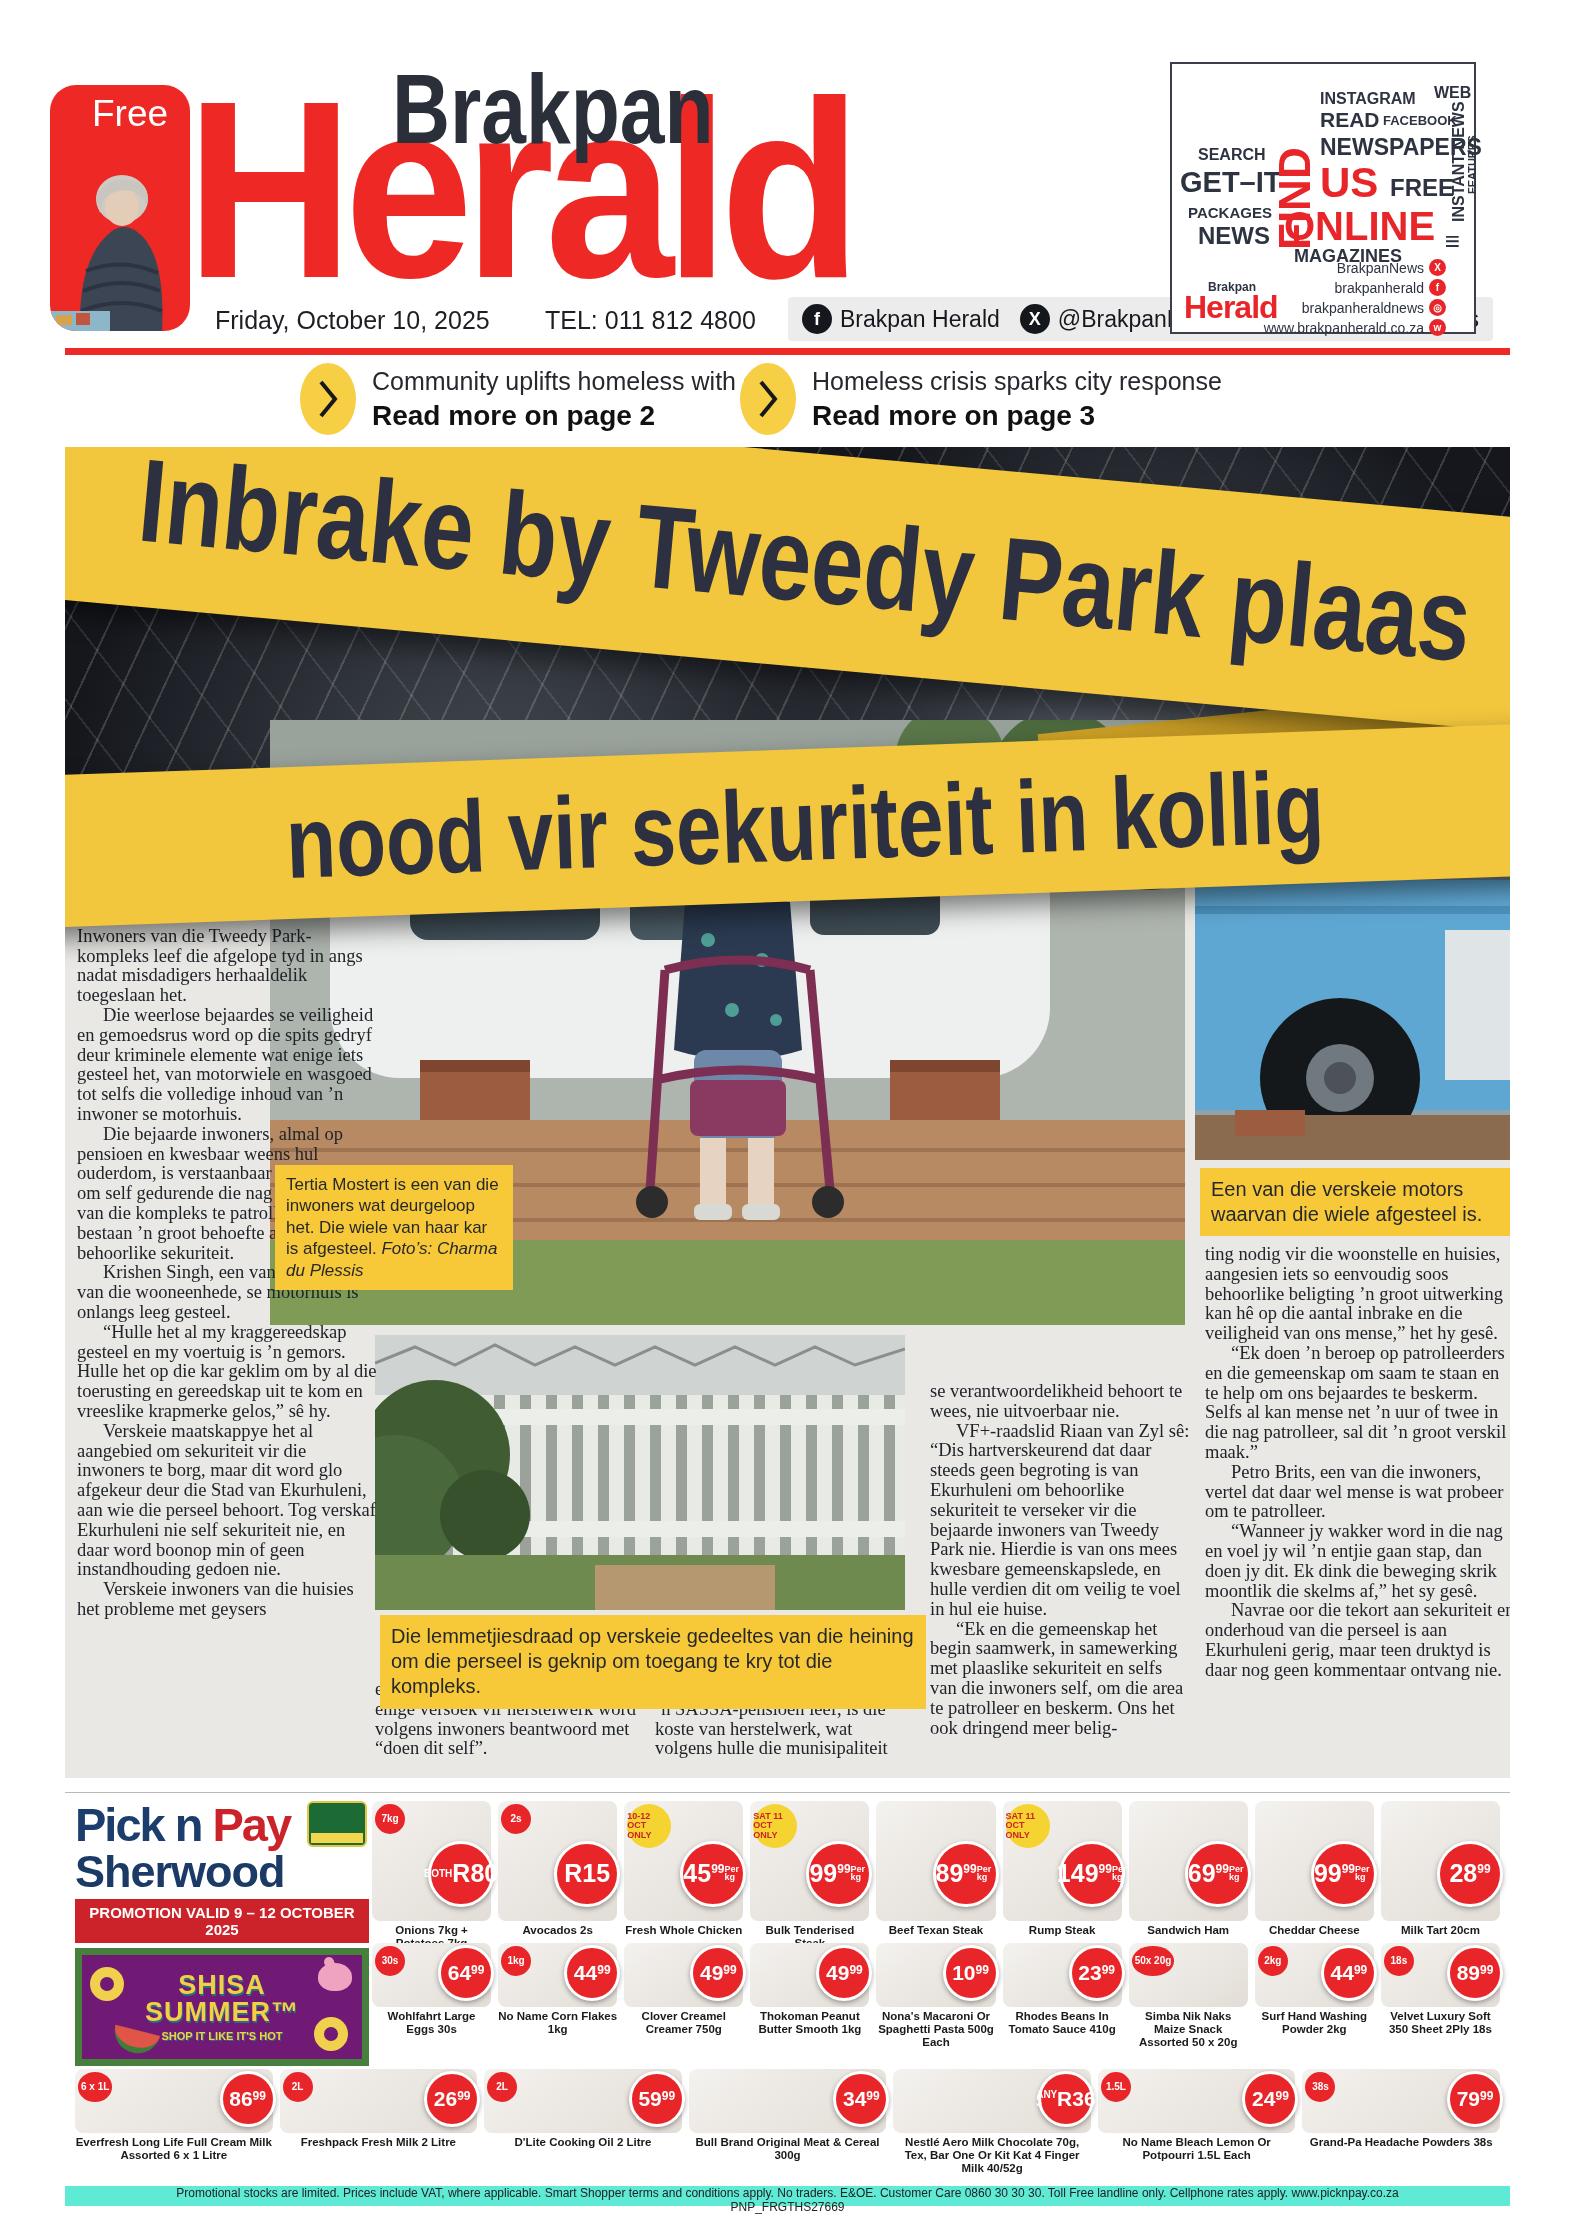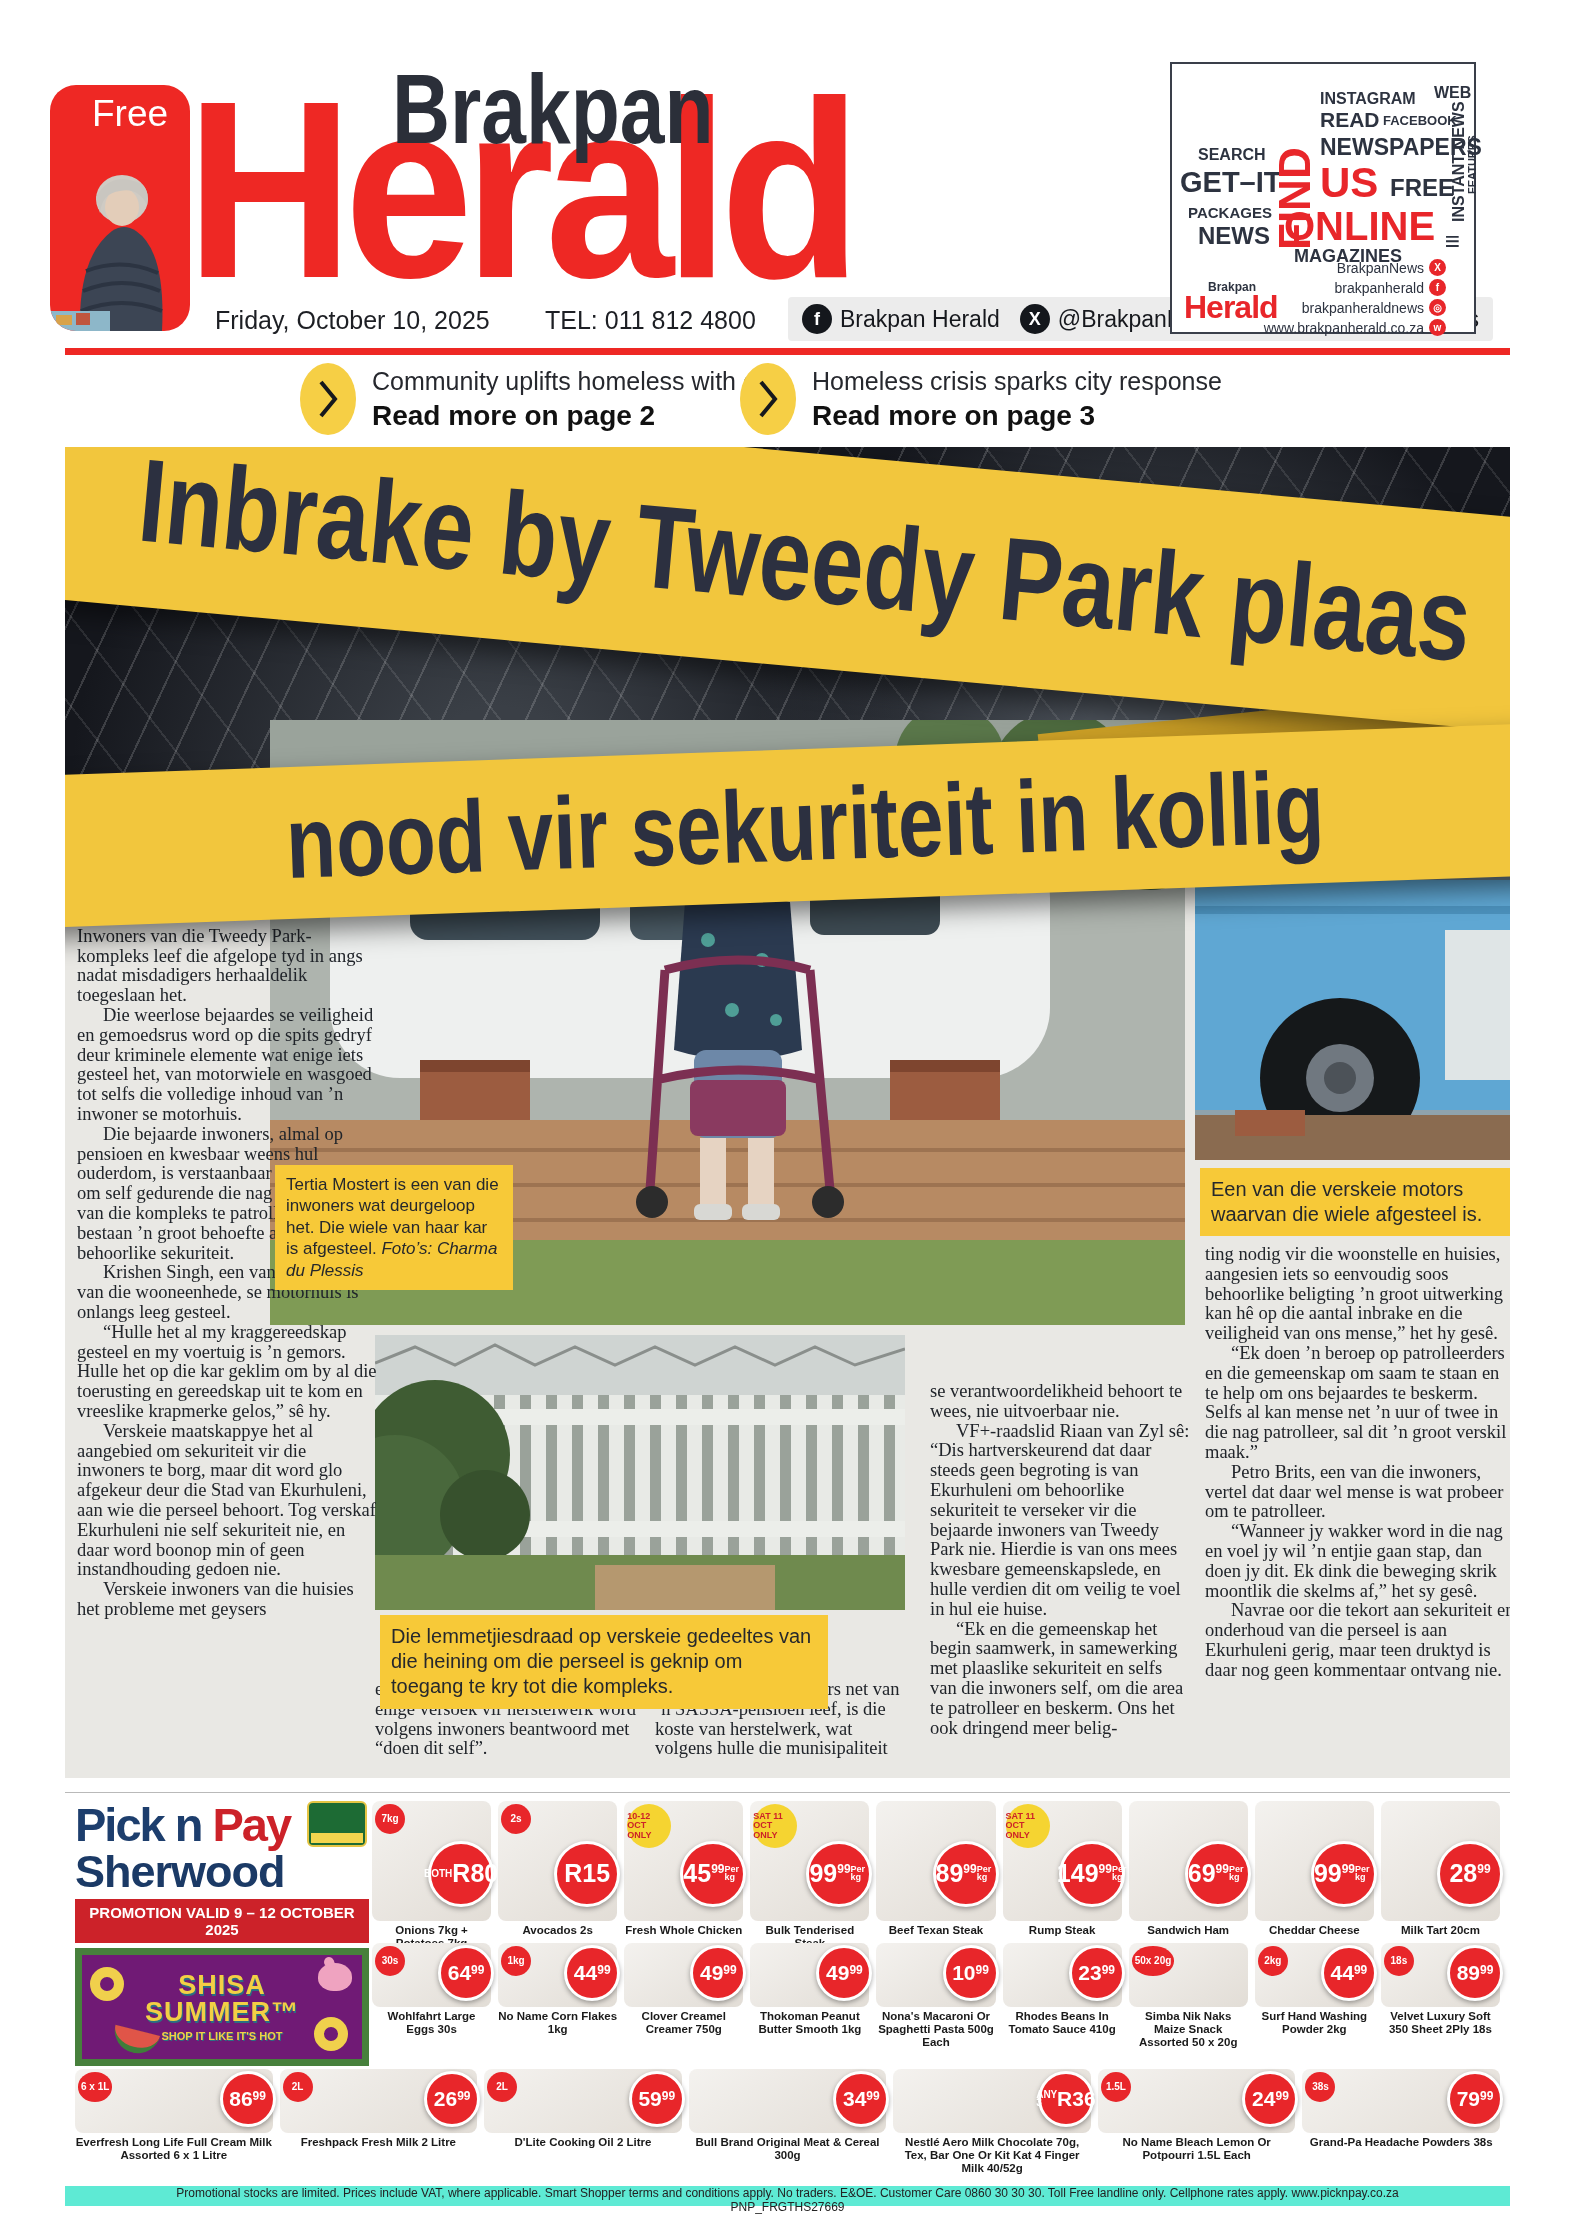--- a/index.html
+++ b/index.html
@@ -79,21 +79,21 @@
 
   .photo { position:absolute; z-index:1; }
   .photo-main  { left:205px; top:273px; width:915px; height:605px; }
   .photo-car   { left:1130px; top:363px; width:315px; height:350px; }
   .photo-fence { left:310px; top:888px; width:530px; height:275px; }
 
   .cap { position:absolute; z-index:4; background:#f7c938; color:#26282c;
          font-size:17px; line-height:1.26; padding:9px 11px; }
   .cap-main  { left:210px; top:718px; width:238px; }
   .cap-car   { left:1135px; top:721px; width:316px; font-size:20px; }
-  .cap-fence { left:315px; top:1168px; width:448px; font-size:20px; }
+  .cap-fence { left:315px; top:1168px; width:546px; font-size:20px; }
   .credit { font-style:italic; }
 
   .col { position:absolute; font-family:"Liberation Serif", serif; font-size:18.5px;
          line-height:19.8px; color:#20242a; z-index:2; }
   .col p + p { text-indent:26px; }
   .col1 { left:12px;  top:440px;  width:300px; }
   .col2 { left:310px; top:1233px; width:268px; }
   .col3 { left:590px; top:1233px; width:256px; }
   .col4 { left:865px; top:935px;  width:262px; }
   .col5 { left:1140px; top:798px; width:312px; }

